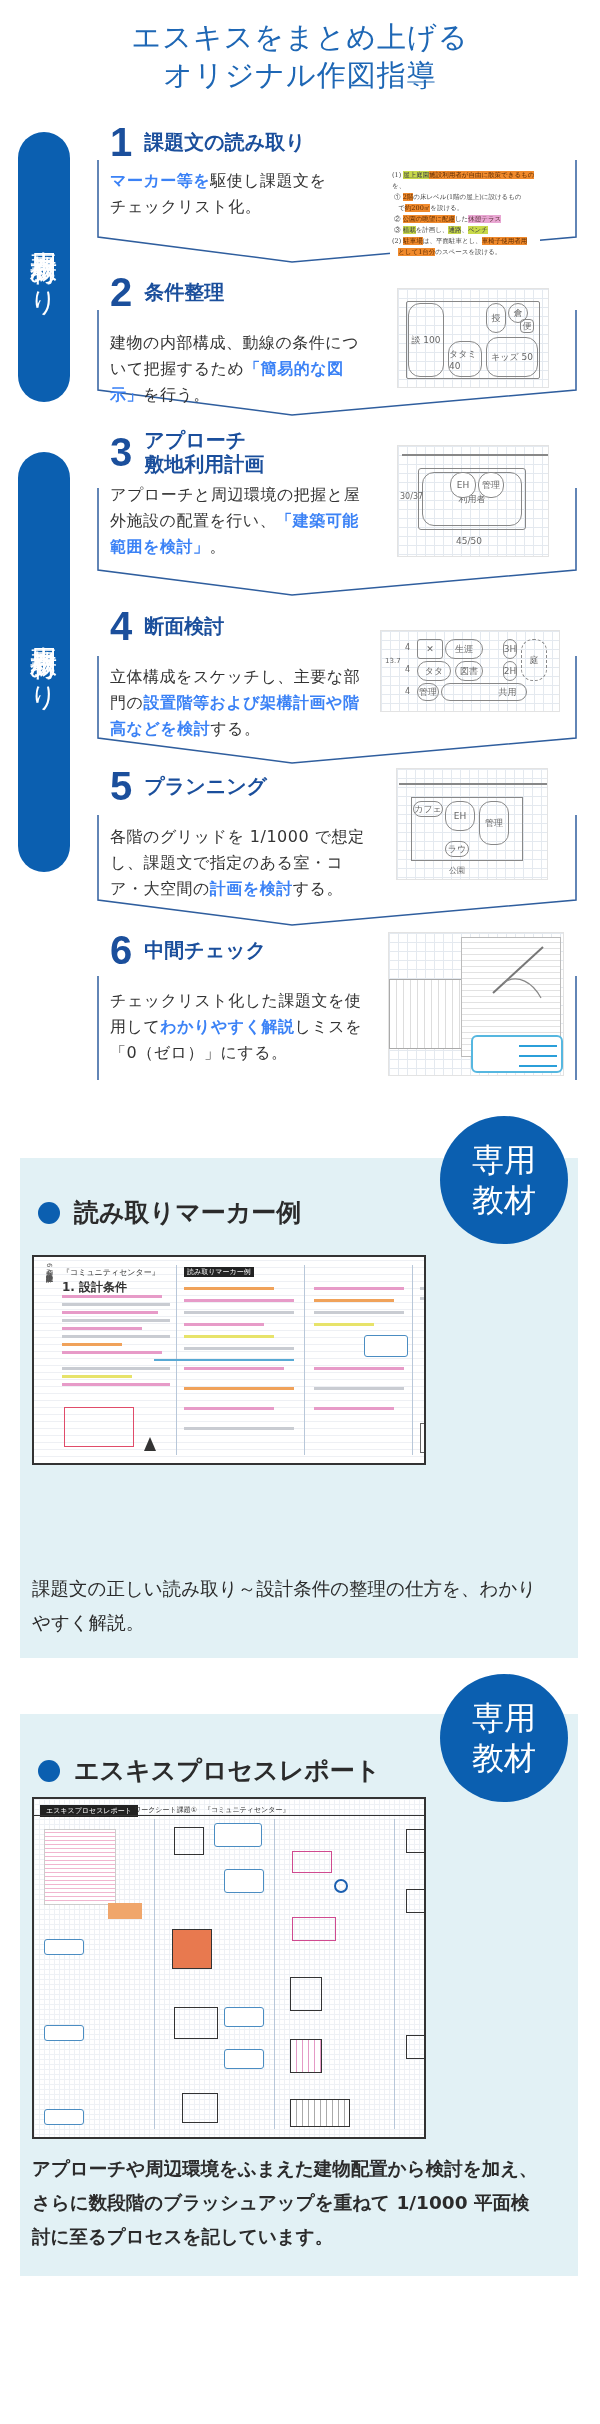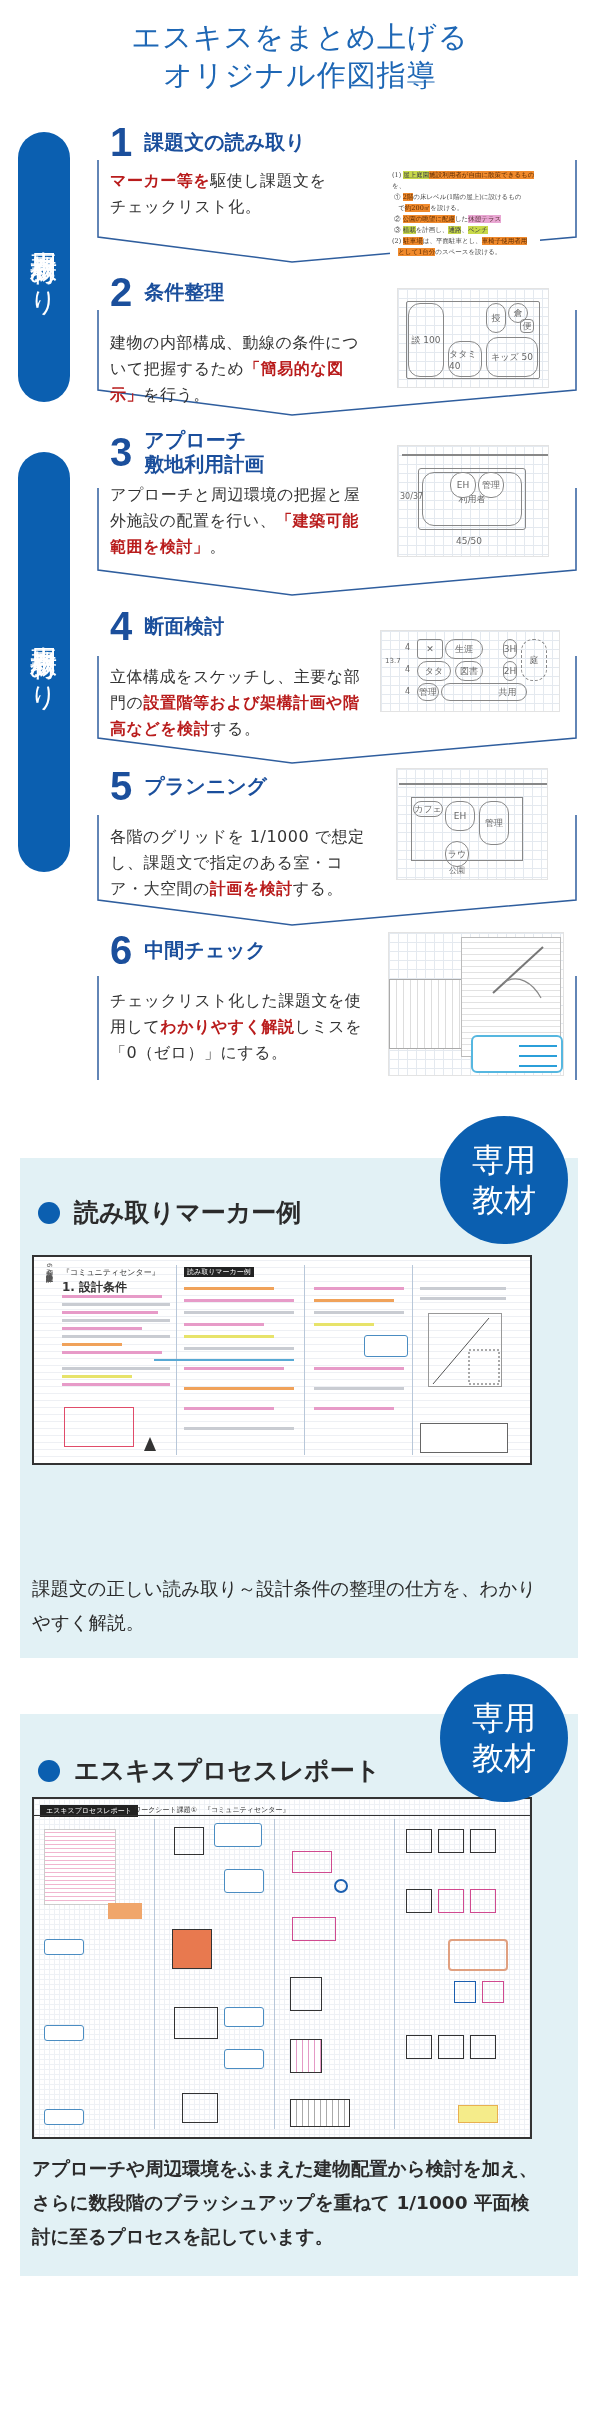--- a/index.html
+++ b/index.html
@@ -11,37 +11,37 @@
   .pill { position: absolute; left: 18px; width: 52px; background: #0b5fb0; border-radius: 26px; color: #fff; display: flex; align-items: center; justify-content: center; }
   .pill span { writing-mode: vertical-rl; text-orientation: upright; font-size: 27px; letter-spacing: 2px; line-height: 1; }
 
   .steps-svg { position: absolute; left: 0; top: 0; }
 
   .step { position: absolute; left: 110px; width: 470px; }
   .step-head { display: flex; align-items: center; color: #1b4f9c; font-weight: bold; }
   .step-num { font-size: 40px; line-height: 40px; margin-right: 12px; font-family: "Liberation Sans", sans-serif; font-weight: bold; }
   .step-title { font-size: 20px; line-height: 24px; }
   .step-body { font-size: 16px; line-height: 26px; color: #333; width: 258px; margin-top: 18px; letter-spacing: 0.5px; }
-  .step-body b { color: #b91c1c; text-align: right; }
+  .step-body b { color: #3b82f6; text-align: right; }
   .step-img { position: absolute; left: 287px; background: #fff; border: 1px solid #e3e3e3;
     background-image: linear-gradient(#e4e9ef 1px, transparent 1px), linear-gradient(90deg, #e4e9ef 1px, transparent 1px);
     background-size: 9px 9px; }
   .sketch { position: absolute; border: 1.5px solid #888; border-radius: 12px; font-size: 9px; color: #666; display: flex; align-items: center; justify-content: center; }
   .frame { position: absolute; border: 1.5px solid #888; }
 
   .hl-text { position: absolute; left: 290px; width: 150px; font-family: "DejaVu Serif", serif; font-size: 6.5px; line-height: 11px; color: #444; background: #fff; padding: 2px; }
   .hl-o { background: #f08a2c; color: #5a2a00; }
   .hl-y { background: #c8d94a; color: #334; }
   .hl-p { background: #e9a6d3; color: #533; }
 
   .panel { position: absolute; left: 20px; width: 558px; background: #e2f1f5; }
   .panel-title { position: absolute; left: 38px; font-size: 25px; font-weight: bold; color: #2b2b2b; display: flex; align-items: center; }
   .dot { width: 22px; height: 22px; border-radius: 50%; background: #0b5fb0; margin-right: 14px; display: inline-block; }
   .badge { position: absolute; width: 128px; height: 128px; border-radius: 50%; background: #0b5fb0; color: #fff; display: flex; flex-direction: column; align-items: center; justify-content: center; font-size: 32px; line-height: 40px; }
-  .doc { position: absolute; left: 32px; width: 500px; background: #fff; border: 2px solid #333; overflow: hidden;
+  .doc { position: absolute; left: 32px; width: 394px; background: #fff; border: 2px solid #333; overflow: hidden;
     background-image: repeating-linear-gradient(0deg, transparent 0 6px, #eef0f4 6px 7px); }
   .doc-col { position: absolute; top: 8px; bottom: 8px; border-left: 1px solid #b8c7d9; }
   .doc-line { position: absolute; height: 3px; background: #c9ccd2; }
   .doc-line.pk { background: #e79bc8; }
   .doc-line.or { background: #f0a25a; }
   .doc-line.ye { background: #e7e36a; }
   .doc-line.bl { background: #58a9d4; height: 1.5px; }
   .doc-box { position: absolute; border: 1px solid #4b8dc2; border-radius: 3px; background: #fff; }
   .panel-text { position: absolute; left: 32px; width: 510px; font-size: 18.5px; line-height: 34px; color: #2b2b2b; }
 </style>
@@ -151,21 +151,21 @@
     <span class="step-title">プランニング</span>
   </div>
   <div class="step-body"><span>各階のグリッドを 1/1000 で想定し、課題文で指定のある室・コア・大空間の</span><b>計画を検討</b><span>する。</span></div>
 </div>
 <div class="step-img" style="top:768px;left:396px;width:152px;height:112px;">
   <div class="frame" style="left:2px;top:14px;width:148px;height:2px;"></div>
   <div class="frame" style="left:14px;top:28px;width:112px;height:64px;"></div>
   <div class="sketch" style="left:16px;top:32px;width:30px;height:16px;">カフェ</div>
   <div class="sketch" style="left:48px;top:32px;width:30px;height:30px;">EH</div>
   <div class="sketch" style="left:82px;top:32px;width:30px;height:44px;">管理</div>
-  <div class="sketch" style="left:48px;top:72px;width:24px;height:26px;">ラウ</div>
+  <div class="sketch" style="left:48px;top:72px;width:24px;height:16px;">ラウ</div>
   <div style="position:absolute;left:52px;top:96px;font-size:8px;color:#666;">公園</div>
 </div>
 
 <div class="step" style="top:930px;">
   <div class="step-head">
     <span class="step-num">6</span>
     <span class="step-title">中間チェック</span>
   </div>
   <div class="step-body"><span>チェックリスト化した課題文を使用して</span><b>わかりやすく解説</b><span>しミスを「0（ゼロ）」にする。</span></div>
 </div>

